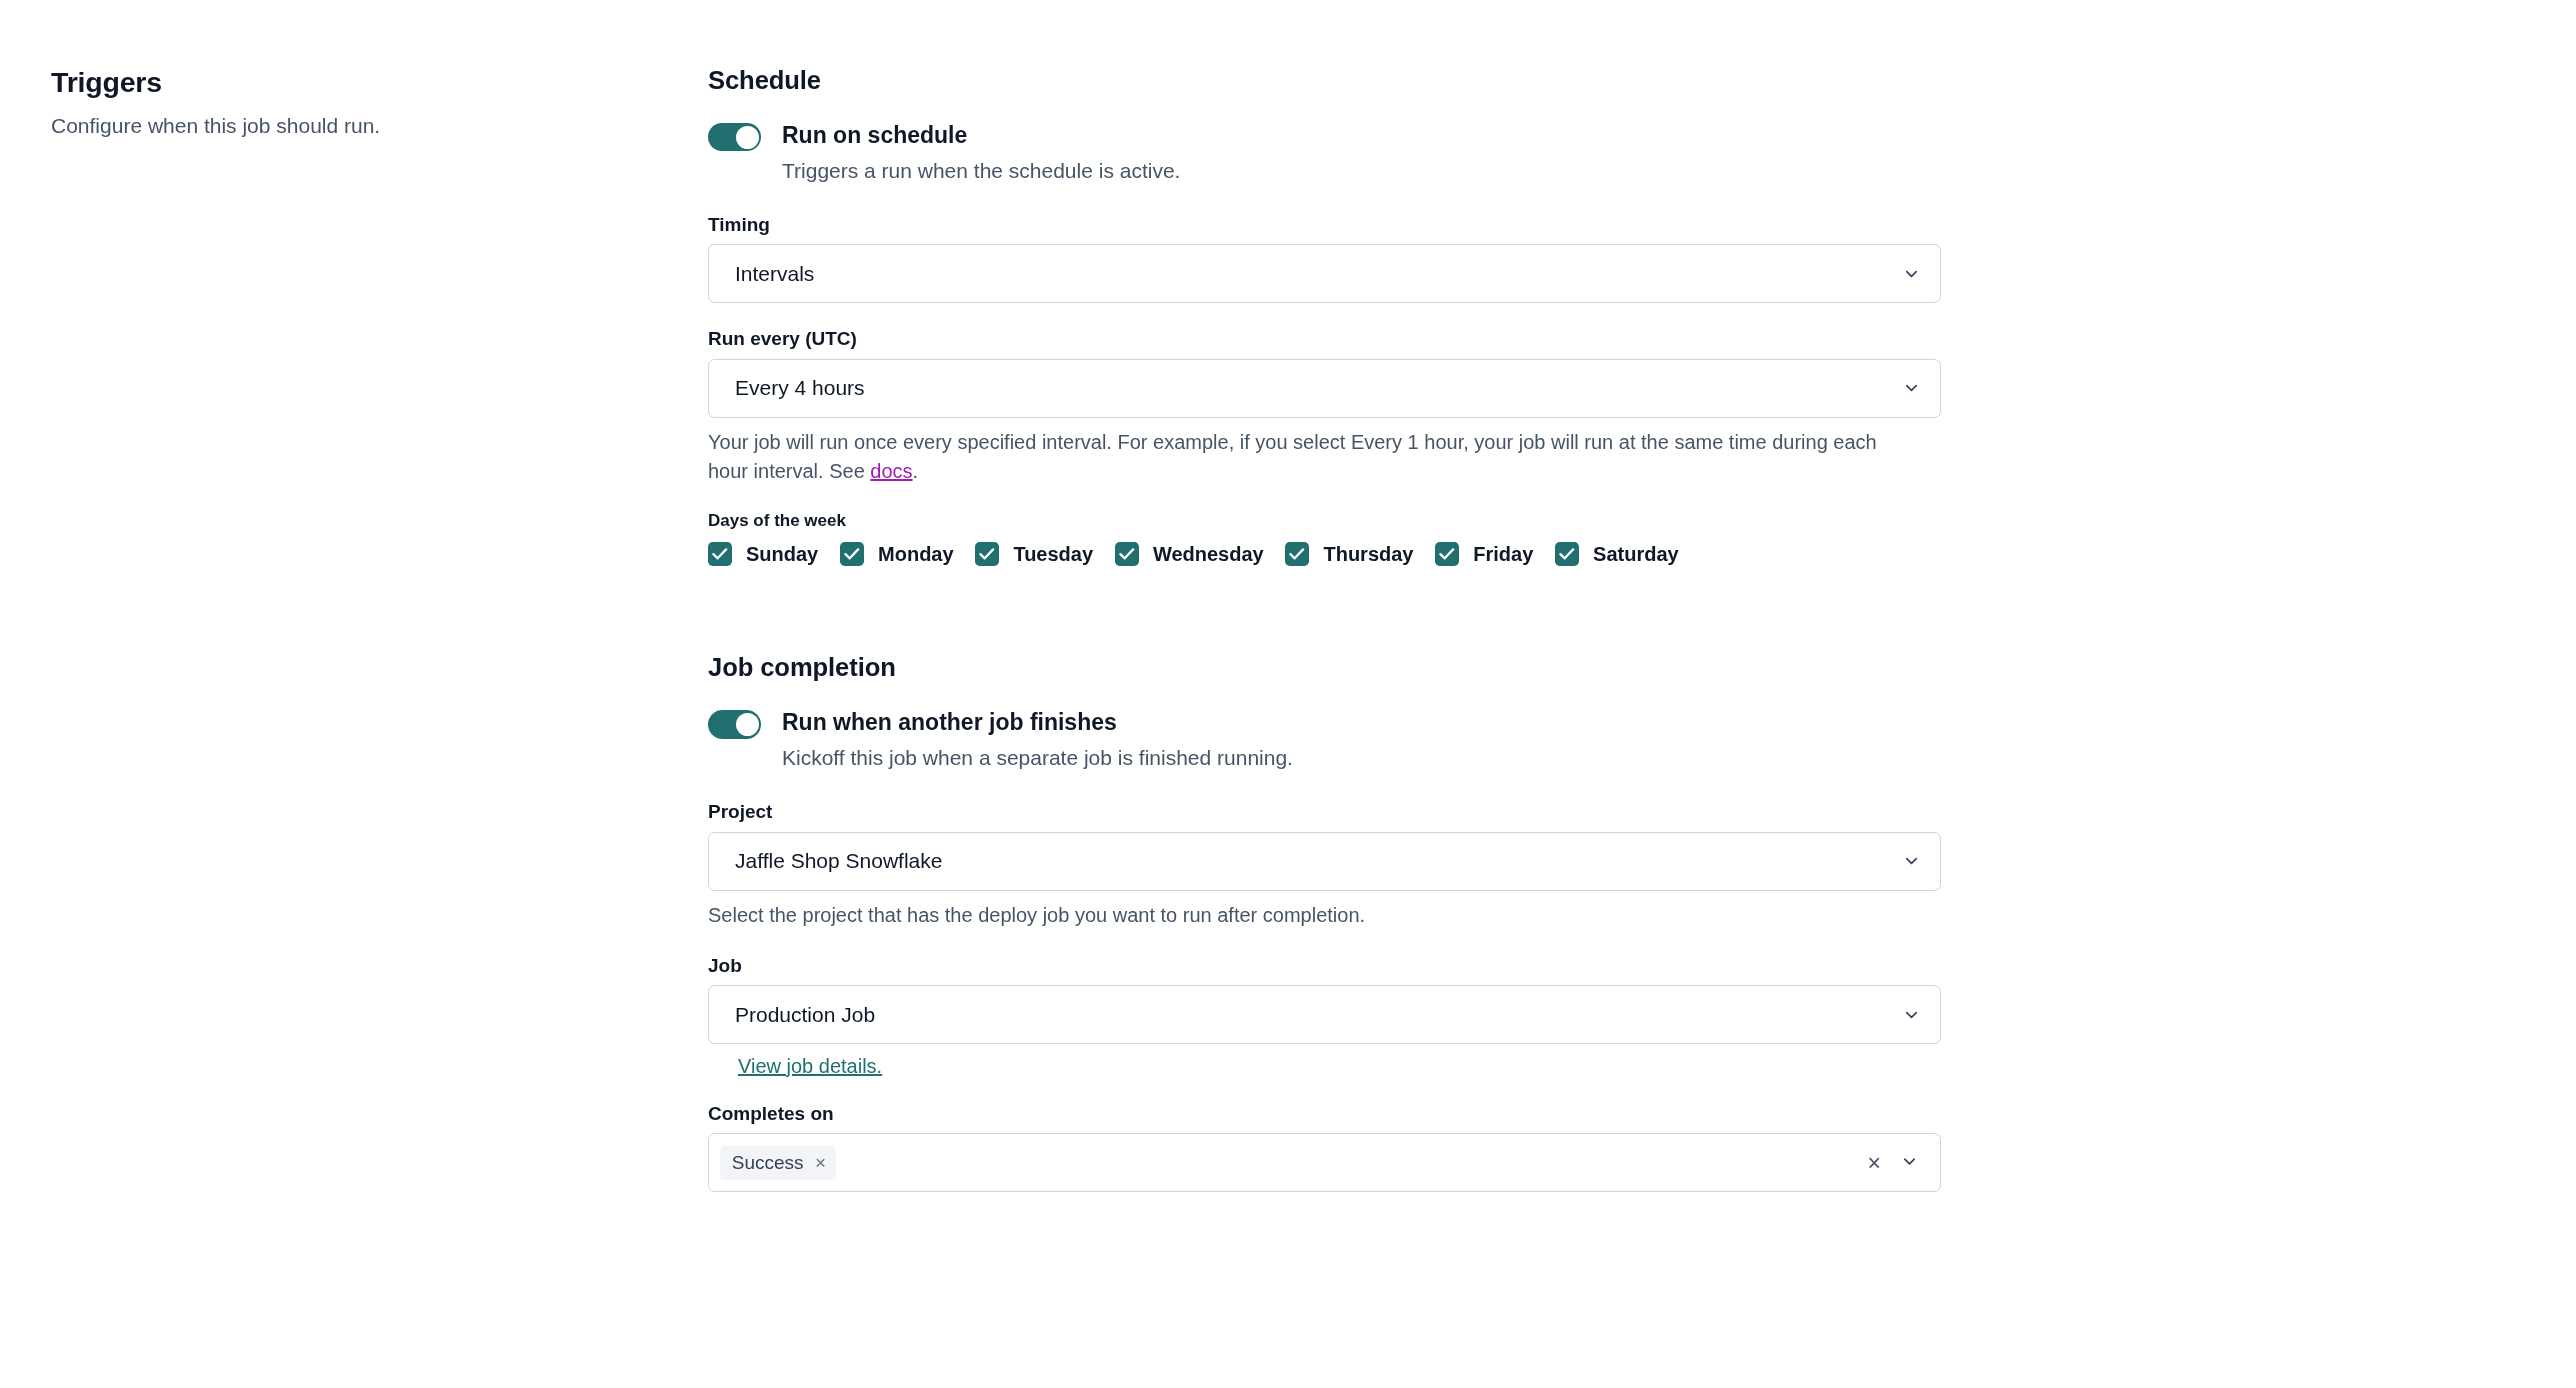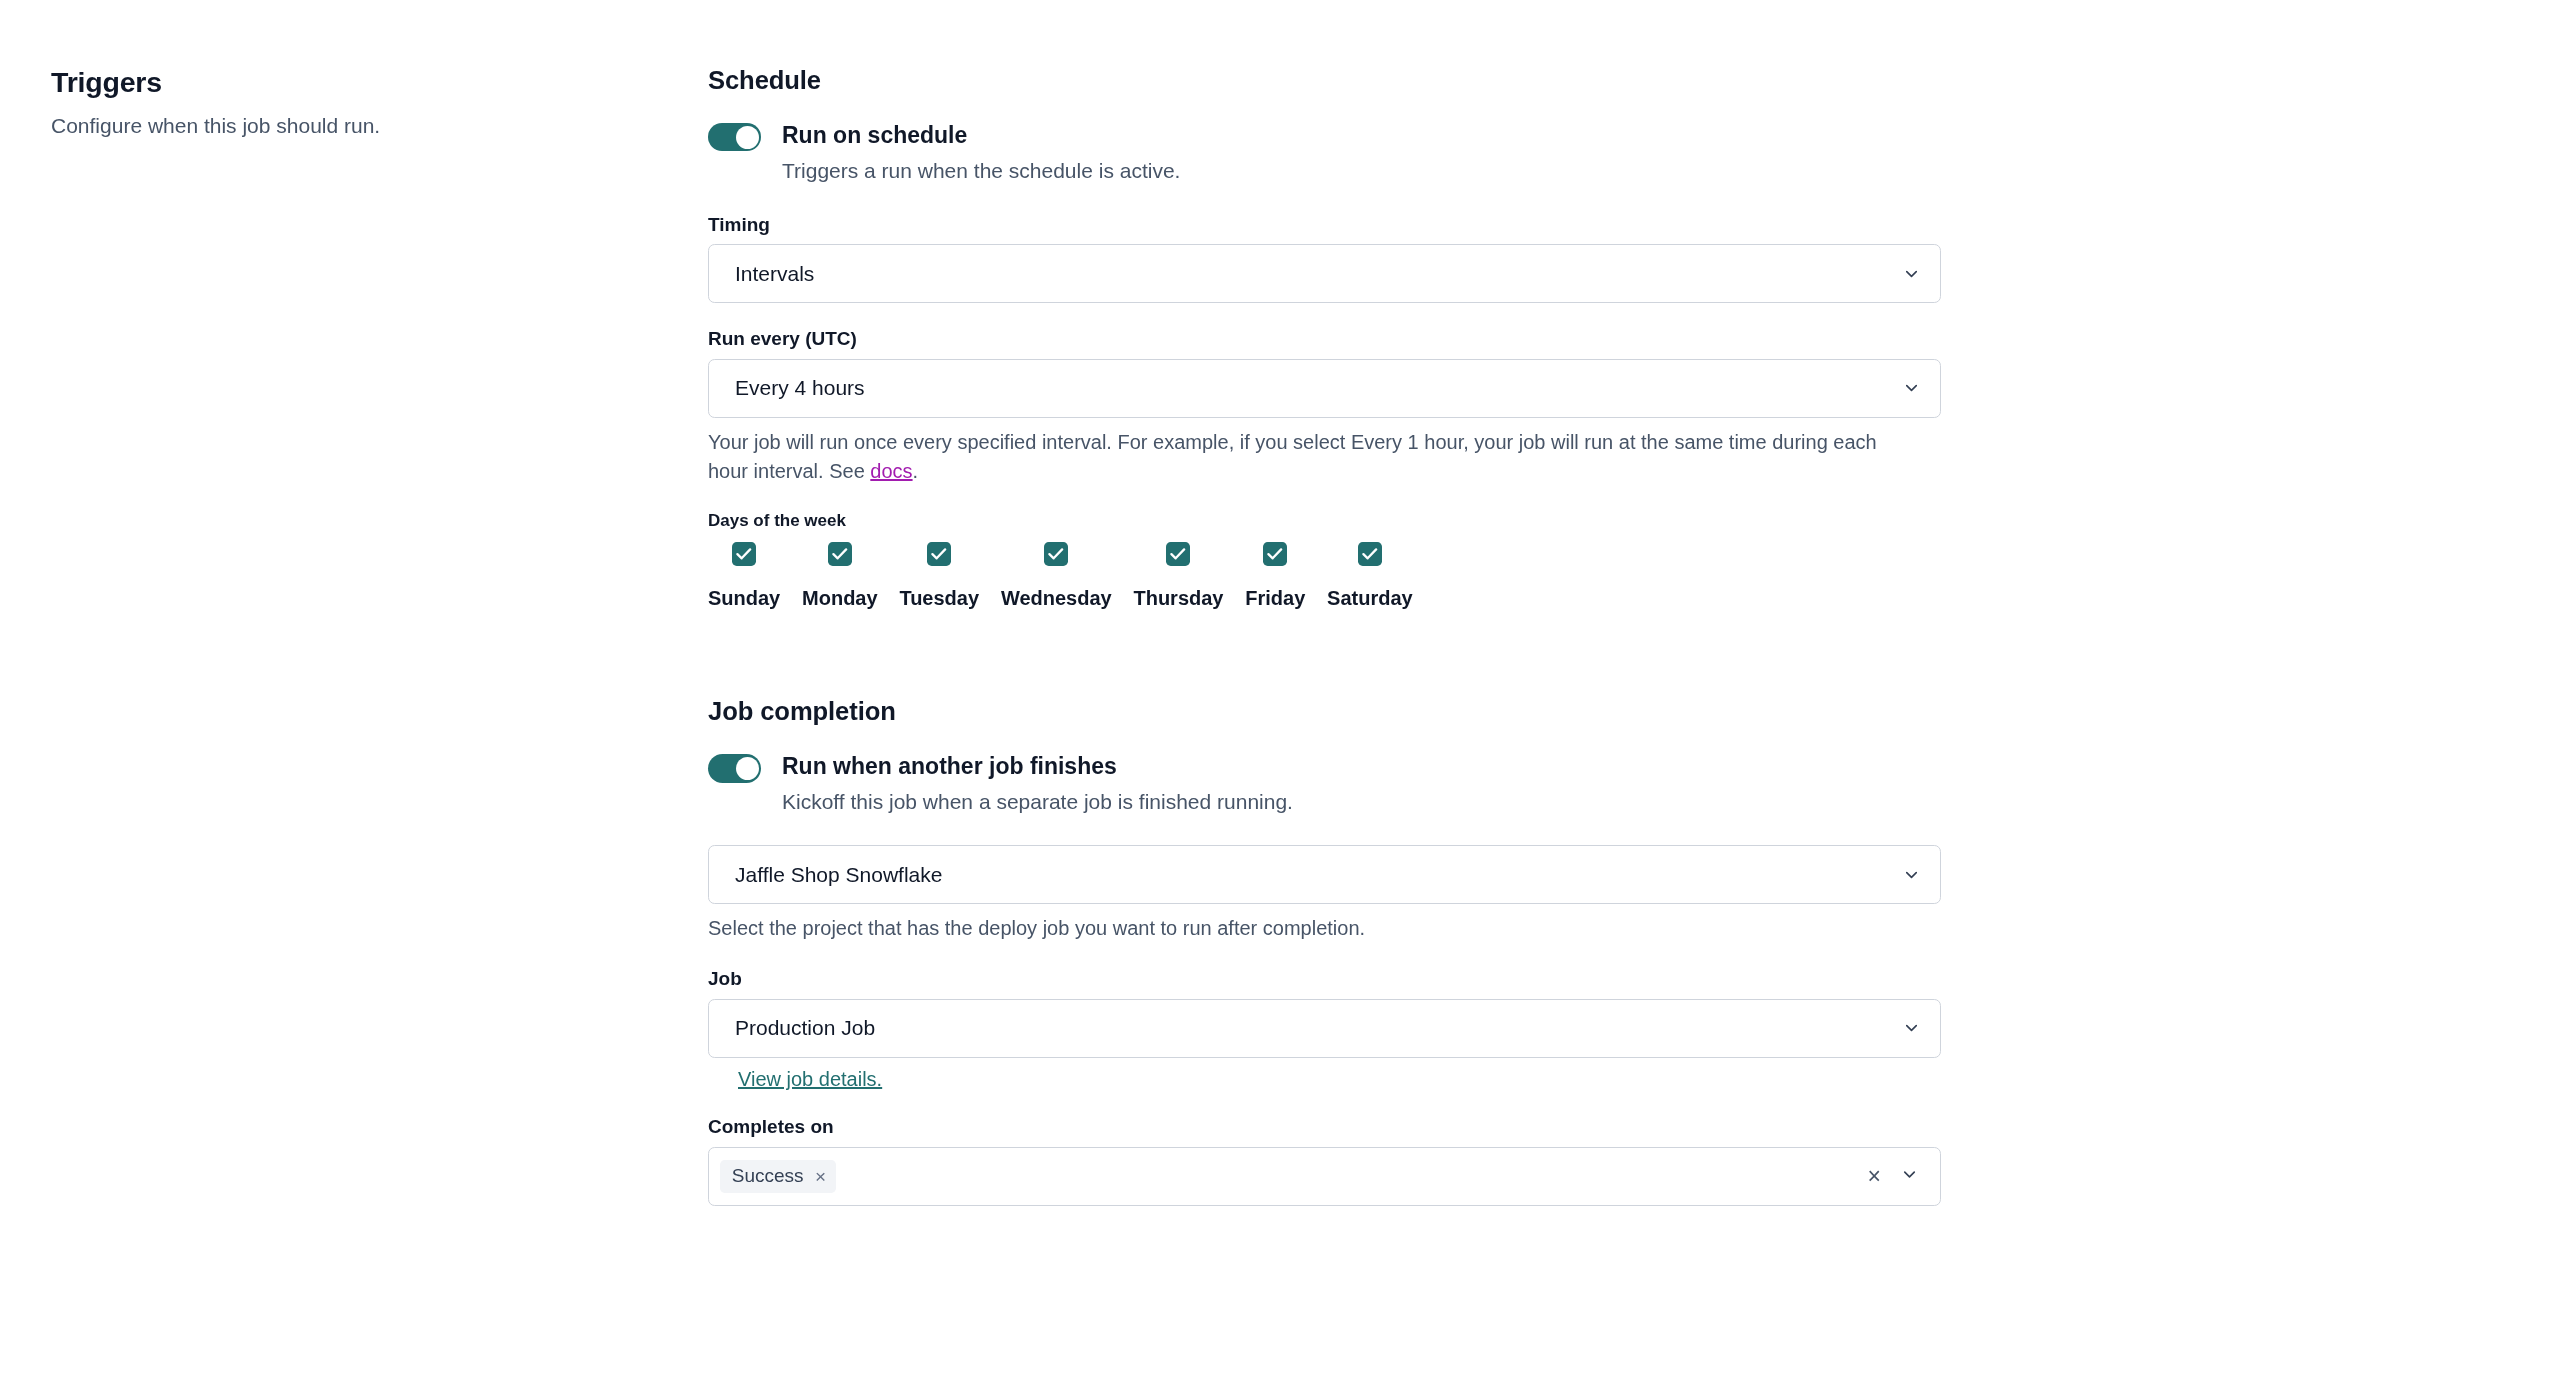--- a/index.html
+++ b/index.html
@@ -153,24 +153,23 @@
   }
   .days {
     display: flex;
     align-items: center;
     gap: 9.5px;
     flex-wrap: wrap;
   }
   .day {
     display: flex;
     align-items: center;
-    gap: 21px;
+    gap: 14px;
     margin-right: 12.3px;
     cursor: pointer;
-    flex-direction: column;
   }
   .checkbox {
     width: 24px;
     height: 24px;
     border-radius: 4.7px;
     background: #226f70;
     position: relative;
     flex: 0 0 auto;
   }
   .checkbox svg { position: absolute; top: 4.7px; left: 3.8px; }
@@ -361,20 +360,21 @@
       <div class="toggle">
         <span class="knob"></span>
       </div>
       <div class="toggle-text">
         <span class="toggle-label">Run when another job finishes</span>
         <span class="toggle-desc">Kickoff this job when a separate job is finished running.</span>
       </div>
     </div>
 
     <div class="field">
+      <label class="field-label">Project</label>
       <div class="select">
         <span>Jaffle Shop Snowflake</span>
         <span class="chev">
           <svg width="19" height="19" viewBox="0 0 20 20" fill="none">
               <path d="M5 7.5L10 12.5L15 7.5" stroke="#344054" stroke-width="1.7" stroke-linecap="round" stroke-linejoin="round"></path>
             </svg>
         </span>
       </div>
       <p class="help">Select the project that has the deploy job you want to run after completion.</p>
     </div>

